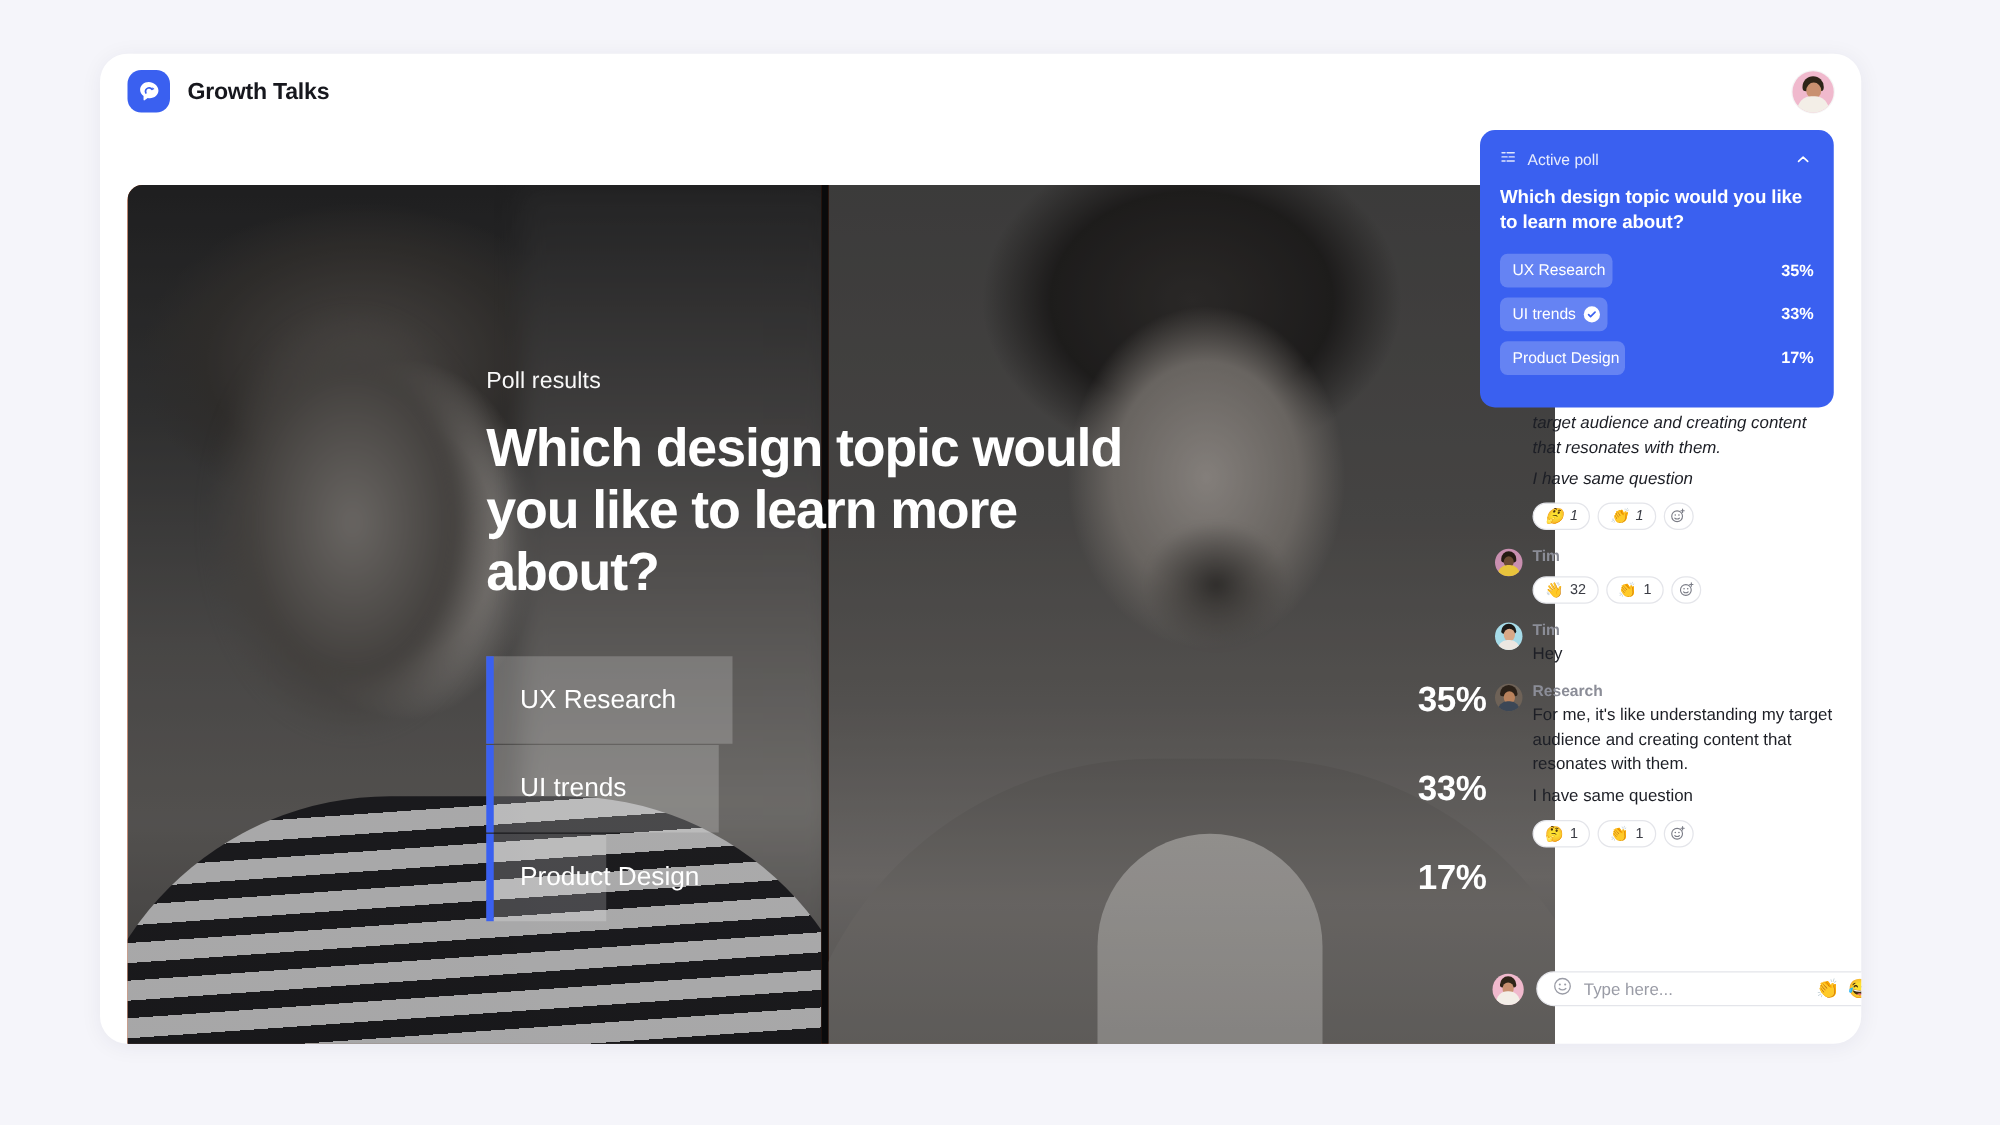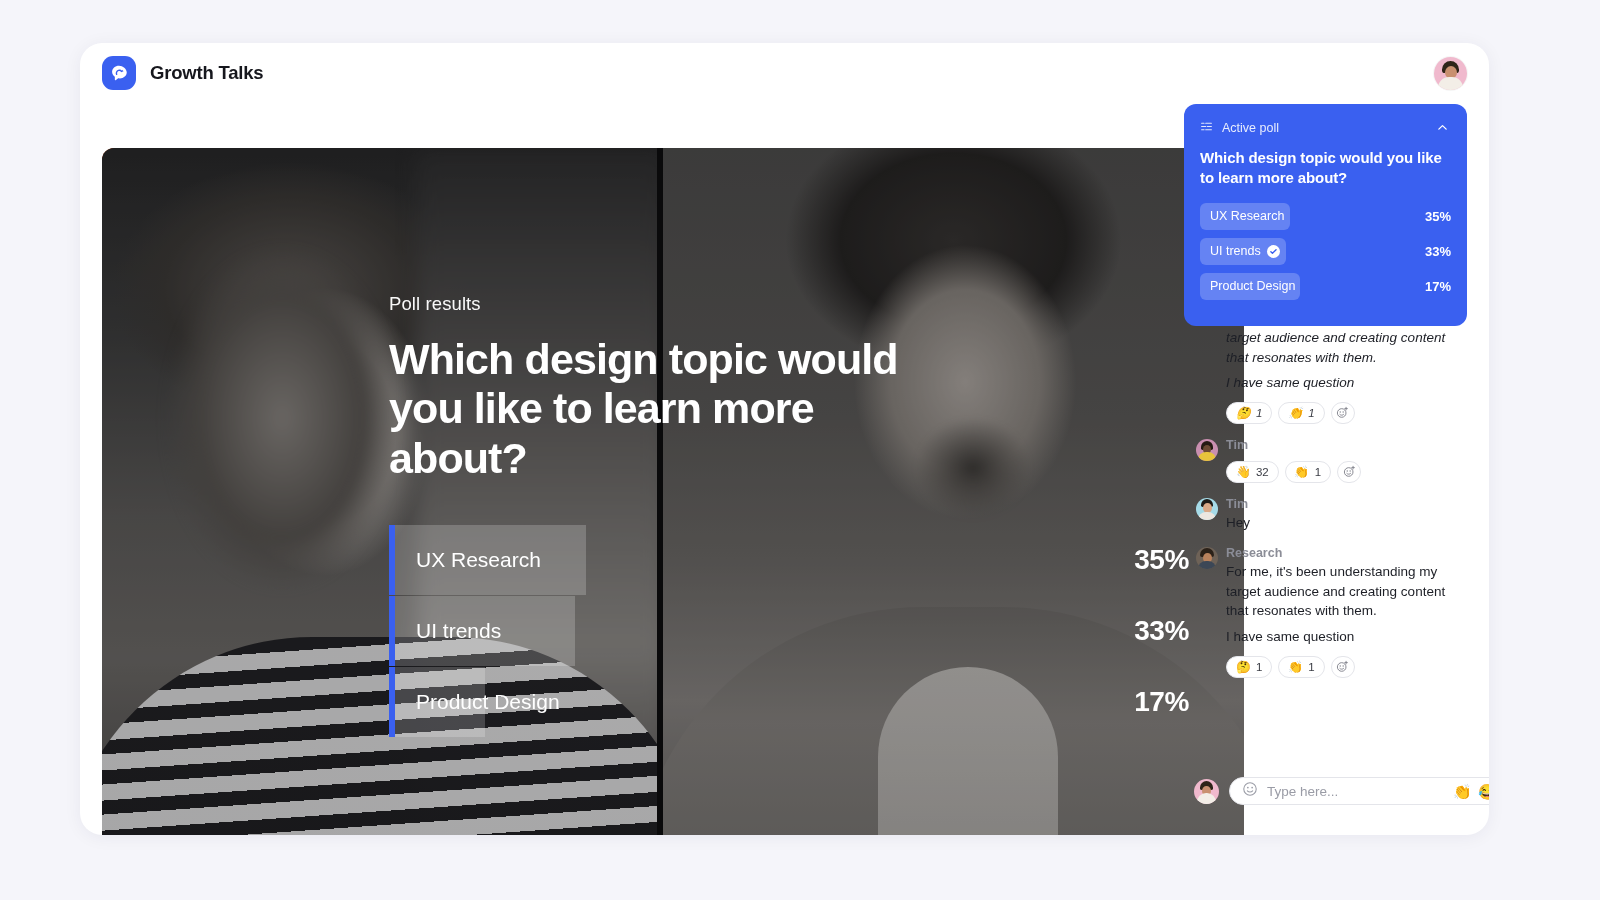--- a/index.html
+++ b/index.html
@@ -447,21 +447,21 @@
         <div class="msg-text">Hey</div>
       </div>
 
       <div class="msg">
         <div class="msg-avatar av-eti">
             <div class="h"></div>
             <div class="f"></div>
             <div class="b"></div>
           </div>
         <div class="msg-author">Research</div>
-        <div class="msg-text">For me, it's been understanding my target audience and creating content that resonates with them.</div>
+        <div class="msg-text">For me, it's like understanding my target audience and creating content that resonates with them.</div>
         <div class="msg-text">I have same question</div>
         <div class="reactions">
           <div class="chip">
             <span class="emo">🤔</span>
             <span>1</span>
           </div>
           <div class="chip">
             <span class="emo">👏</span>
             <span>1</span>
           </div>

